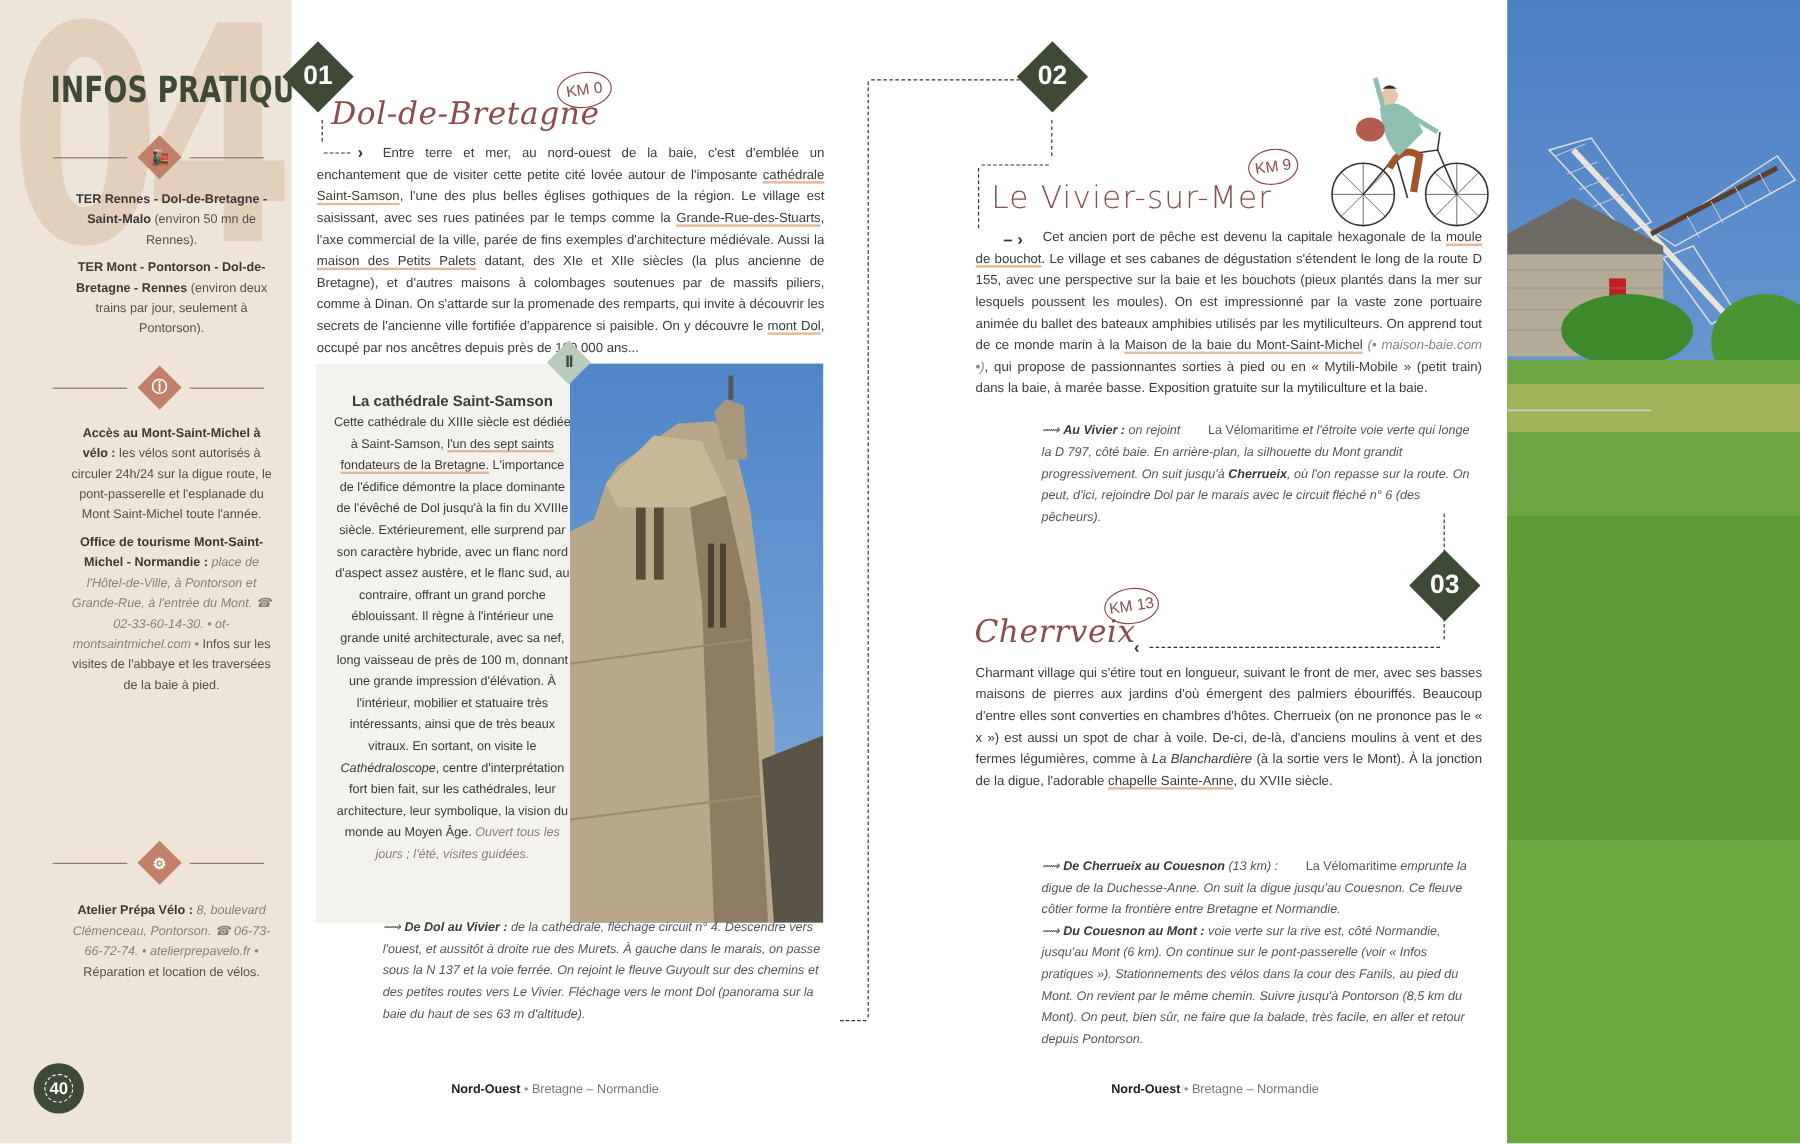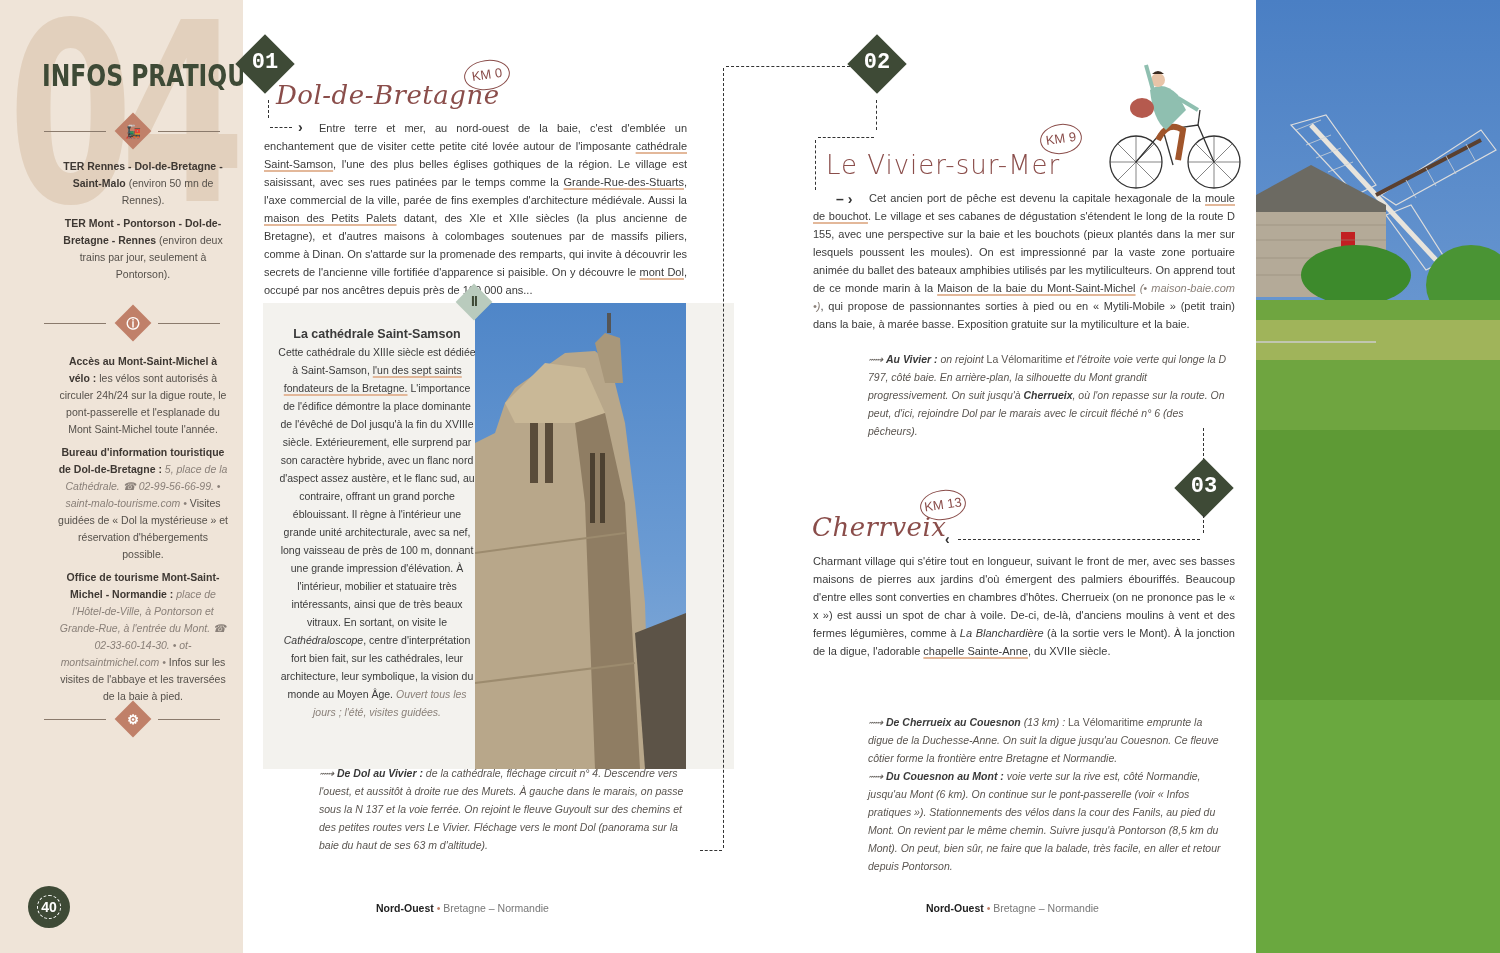--- a/index.html
+++ b/index.html
@@ -54,21 +54,21 @@
     border: 1.5px dashed #fff; border-radius: 50%;
   }
 
   
   .stop-diamond {
     position: absolute; width: 42px; height: 42px; background: #3e4a36;
     transform: rotate(45deg);
   }
   .stop-num {
     position: absolute; width: 60px; text-align: center; color: #fff;
-    font-weight: bold; font-size: 22px; font-family: Liberation Mono, monospace;
+    font-weight: bold; font-size: 22px; font-family: Liberation Sans, sans-serif;
   }
   .script-title {
     position: absolute; font-family: "DejaVu Serif", serif; font-style: italic;
     color: #8a4d4a; font-size: 26px; white-space: nowrap; letter-spacing: 0.5px;
   }
   .km-badge {
     position: absolute; border: 1.3px solid #8a4d4a; border-radius: 50%;
     color: #8a4d4a; font-size: 13px; text-align: center;
     font-family: "Liberation Sans Narrow", "Liberation Sans", sans-serif;
     transform: rotate(-8deg);
@@ -77,28 +77,28 @@
     position: absolute; font-size: 11px; line-height: 18px; color: #3a3a3a;
     text-align: justify;
   }
   .body-text .u { text-decoration: underline; text-decoration-color: #e3b89a; text-decoration-thickness: 2px; text-underline-offset: 2px; }
   .body-text .url { font-style: italic; color: #8a8079; }
   .route-text {
     position: absolute; font-size: 10.5px; line-height: 18px; color: #5a5550;
     font-style: italic;
   }
   .route-text b { color: #3a3a3a; }
-  .route-text .up { font-style: normal; }
+  .route-text .up { font-style: normal; margin-left: 20px; }
   .dash-h { position: absolute; height: 0; border-top: 1.5px dashed #333; }
   .dash-v { position: absolute; width: 0; border-left: 1.5px dashed #333; }
   .arrow { position: absolute; font-size: 14px; font-weight: bold; color: #333; line-height: 14px; }
 
   
   .cathedral-box {
-    position: absolute; left: 263px; top: 303px; width: 471px; height: 466px;
+    position: absolute; left: 263px; top: 303px; width: 423px; height: 466px;
     background: #f3f2ee;
   }
   .box-text {
     position: absolute; left: 14px; top: 22px; width: 200px; text-align: center;
     font-size: 10.5px; line-height: 18px; color: #3a3a3a;
   }
   .box-text .bt-title { font-weight: bold; font-size: 12.5px; color: #3a3a3a; margin-bottom: 0; }
   .box-text .u { text-decoration: underline; text-decoration-color: #e3b89a; text-decoration-thickness: 2px; text-underline-offset: 2px; }
   .box-text .it { font-style: italic; }
   .box-text .ig { font-style: italic; color: #8a8079; }
@@ -147,29 +147,31 @@
   </div>
 
   <div class="divider" style="top:310px;">
     <div class="line l"></div>
     <div class="diamond"></div>
     <div class="glyph" style="font-family:'DejaVu Serif',serif;">ⓘ</div>
     <div class="line r"></div>
   </div>
   <div class="side-block" style="top:353px;">
     <p><b>Accès au Mont-Saint-Michel à vélo :</b><span> les vélos sont autorisés à circuler 24h/24 sur la digue route, le pont-passerelle et l'esplanade du Mont Saint-Michel toute l'année.</span></p>
-    <p><b>Bureau d'information touristique de Dol-de-Bretagne :</b><span class="it"> 5, place de la Cathédrale. ☎ 02-99-56-66-99. • saint-malo-tourisme.com •</span><span> Visites guidées de « Dol la mystérieuse » et réservation d'hébergements possible.</span></p>
     <p><b>Office de tourisme Mont-Saint-Michel - Normandie :</b><span class="it"> place de l'Hôtel-de-Ville, à Pontorson et Grande-Rue, à l'entrée du Mont. ☎ 02-33-60-14-30. • ot-montsaintmichel.com •</span><span> Infos sur les visites de l'abbaye et les traversées de la baie à pied.</span></p>
   </div>
 
   <div class="divider" style="top:706px;">
     <div class="line l"></div>
     <div class="diamond"></div>
     <div class="glyph">⚙</div>
     <div class="line r"></div>
+  </div>
+  <div class="side-block" style="top:751px;">
+    <p><b>Atelier Prépa Vélo :</b><span class="it"> 8, boulevard Clémenceau, Pontorson. ☎ 06-73-66-72-74. • atelierprepavelo.fr •</span><span> Réparation et location de vélos.</span></p>
   </div>
 
   <div class="page-badge">40</div>
 </div>
 
 <div class="stop-diamond" style="left:244px; top:43px;"></div>
 <div class="stop-num" style="left:235px; top:50px;">01</div>
 <div class="script-title" style="left:276px; top:80px;">Dol-de-Bretagne</div>
 <div class="km-badge" style="left:464px; top:60px; width:46px; height:30px; line-height:28px;">KM 0</div>
 <div class="dash-v" style="left:268px; top:100px; height:18px;"></div>

